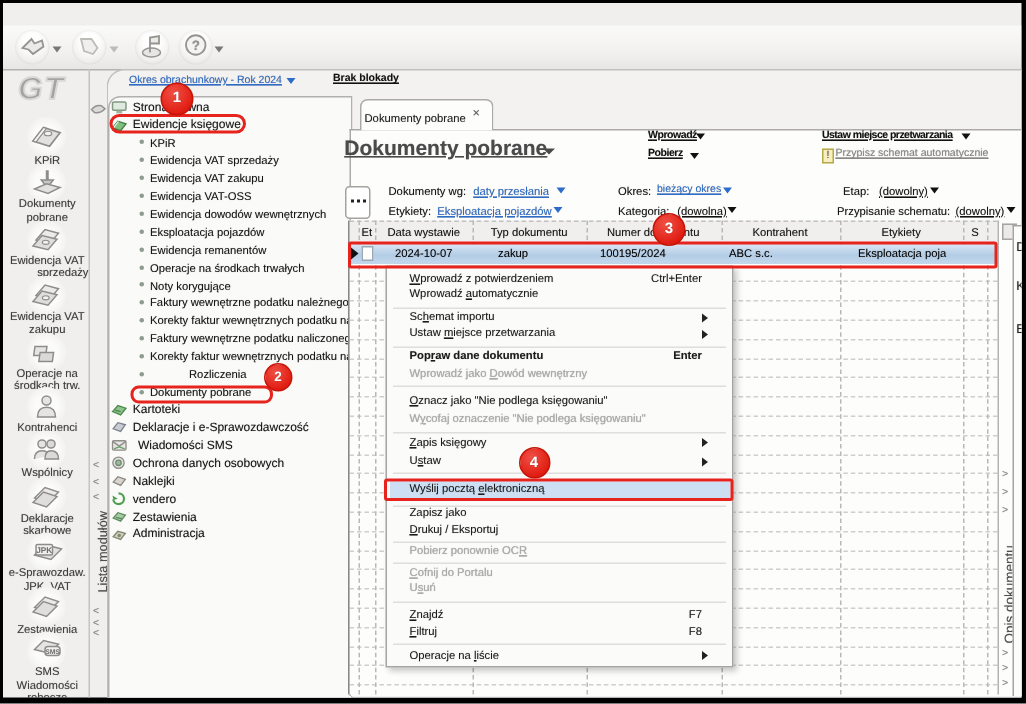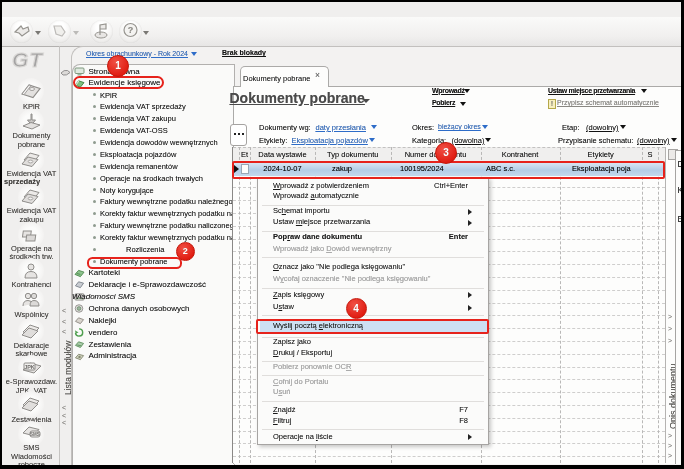--- a/index.html
+++ b/index.html
@@ -104,21 +104,21 @@
     </svg>
 <div class="t" style="left:2px;top:129.3px;width:55px;text-align:center;font-size:7.5px;color:#3f3d3a;">Dokumenty</div>
 <div class="t" style="left:2px;top:137.5px;width:55px;text-align:center;font-size:7.5px;color:#3f3d3a;">pobrane</div>
 <div class="abs" style="left:16px;top:144.5px;width:26px;height:26px;border-radius:50%;background:radial-gradient(circle,#fbfbfa 40%,#f3f2f1 70%,rgba(243,242,241,0));"></div>
 <svg class="abs" style="left:17px;top:148.5px;" width="24" height="18" viewBox="0 0 24 18">
       <path d="M5 9 L11 2 L20 4.5 L14 11.5 Z" fill="#eceae8" stroke="#8f8d8a"></path>
       <path d="M3 13 L9 6 L19 8.5 L13 15.5 Z" fill="#e0dedc" stroke="#8f8d8a"></path>
       <ellipse cx="11.5" cy="10.5" rx="2.3" ry="1.4" fill="#f2f1f0" stroke="#8f8d8a" stroke-width=".7"></ellipse>
     </svg>
 <div class="t" style="left:2px;top:166.8px;width:55px;text-align:center;font-size:7.5px;color:#3f3d3a;">Ewidencja VAT</div>
-<div class="t" style="left:2px;top:175.0px;width:55px;text-align:left;font-size:7.5px;color:#3f3d3a;font-weight:bold;">sprzedaży</div>
+<div class="t" style="left:2px;top:175.0px;width:55px;text-align:right;font-size:7.5px;color:#3f3d3a;">sprzedaży</div>
 <div class="abs" style="left:16px;top:182px;width:26px;height:26px;border-radius:50%;background:radial-gradient(circle,#fbfbfa 40%,#f3f2f1 70%,rgba(243,242,241,0));"></div>
 <svg class="abs" style="left:17px;top:186px;" width="24" height="18" viewBox="0 0 24 18">
       <path d="M5 9 L11 2 L20 4.5 L14 11.5 Z" fill="#eceae8" stroke="#8f8d8a"></path>
       <path d="M3 13 L9 6 L19 8.5 L13 15.5 Z" fill="#e0dedc" stroke="#8f8d8a"></path>
       <ellipse cx="11.5" cy="10.5" rx="2.3" ry="1.4" fill="#f2f1f0" stroke="#8f8d8a" stroke-width=".7"></ellipse>
     </svg>
 <div class="t" style="left:2px;top:204.3px;width:55px;text-align:center;font-size:7.5px;color:#3f3d3a;">Ewidencja VAT</div>
 <div class="t" style="left:2px;top:212.5px;width:55px;text-align:center;font-size:7.5px;color:#3f3d3a;">zakupu</div>
 <div class="abs" style="left:16px;top:220px;width:26px;height:26px;border-radius:50%;background:radial-gradient(circle,#fbfbfa 40%,#f3f2f1 70%,rgba(243,242,241,0));"></div>
 <svg class="abs" style="left:17px;top:224px;" width="24" height="18" viewBox="0 0 24 18">
@@ -220,21 +220,21 @@
 <div class="tree0" style="left:86.5px;top:266.3px;">Kartoteki</div>
 <svg class="abs" style="left:72px;top:278.4px;" width="11" height="9" viewBox="0 0 12 10">
       <path d="M1.5 6.5 L5 2 L10.5 3.5 L7 8.5 Z" fill="#c9cdd2" stroke="#7d838c"></path>
     </svg>
 <div class="tree0" style="left:86.5px;top:278.2px;">Deklaracje i e-Sprawozdawczość</div>
 <svg class="abs" style="left:72px;top:290.2px;" width="11" height="9" viewBox="0 0 12 10">
       <rect x="1" y="2" width="10" height="7" rx="1" fill="#e7e5e3" stroke="#8f8d8a"></rect>
       <path d="M1 2.5 L6 6 L11 2.5" fill="none" stroke="#8f8d8a"></path>
       <path d="M2 8 L6 6.5 L10 8" fill="none" stroke="#6f9f6f"></path>
     </svg>
-<div class="tree0" style="left:70px;top:290.0px;font-style:italic;">Wiadomości SMS</div>
+<div class="tree0" style="left:90px;top:290.0px;">Wiadomości SMS</div>
 <svg class="abs" style="left:72px;top:302.1px;" width="10" height="9" viewBox="0 0 11 10">
       <circle cx="5.5" cy="5" r="4.2" fill="#e2e0de" stroke="#8f8d8a"></circle>
       <circle cx="5.5" cy="5" r="2" fill="#9fb89f" stroke="#6f8f6f"></circle>
     </svg>
 <div class="tree0" style="left:86.5px;top:301.9px;">Ochrona danych osobowych</div>
 <svg class="abs" style="left:72px;top:314.0px;" width="11" height="9" viewBox="0 0 12 10">
       <path d="M1.5 6 L5 2 L10.5 4 L7 8.5 Z" fill="#d9d5ce" stroke="#8d8982"></path>
     </svg>
 <div class="tree0" style="left:86.5px;top:313.8px;">Naklejki</div>
 <svg class="abs" style="left:72px;top:325.8px;" width="10" height="9" viewBox="0 0 11 10">

